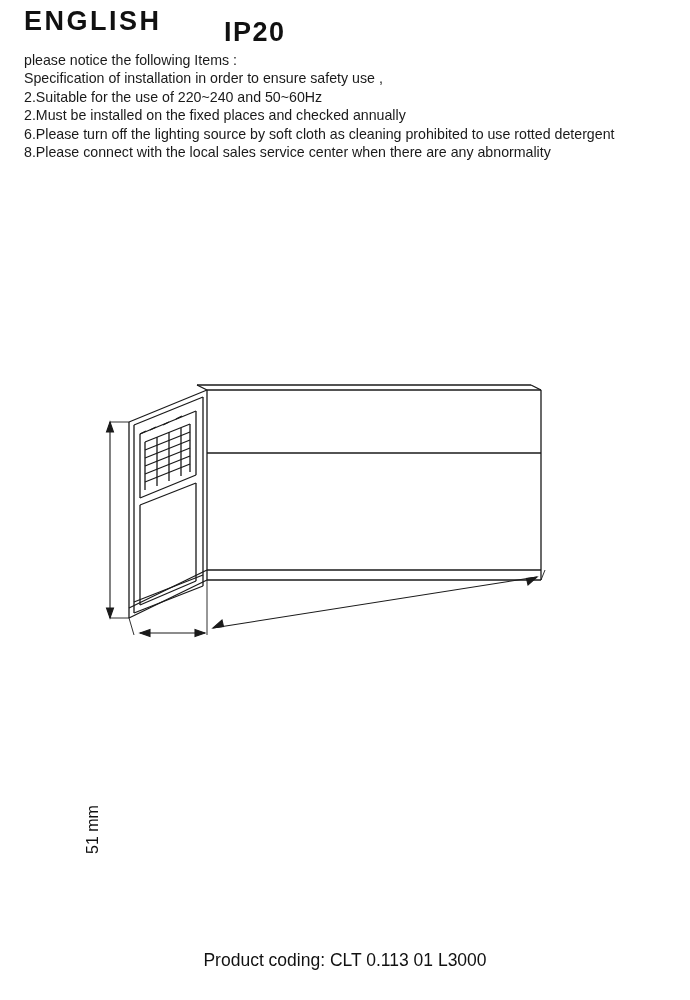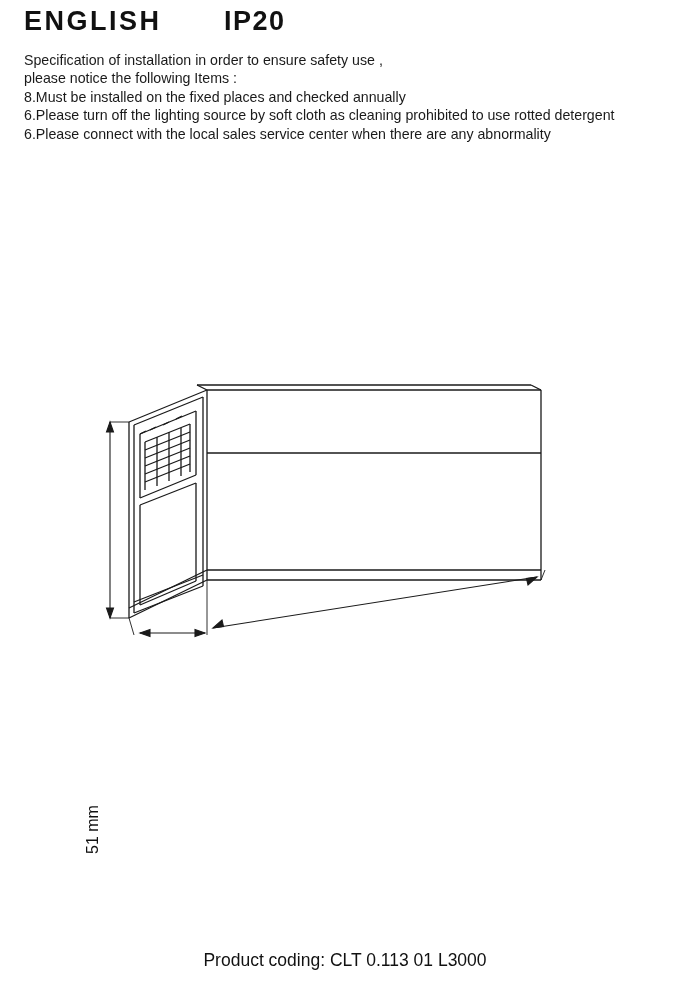--- a/index.html
+++ b/index.html
@@ -25,21 +25,21 @@
     height: 34px;
   }
   .header-title {
     font-size: 27px;
     letter-spacing: 2.5px;
     font-weight: 700;
     color: #111;
     display: inline-block;
   }
   #header-language { position: absolute; left: 0; top: 0; }
-  #header-ip { position: absolute; left: 200px; top: 0; letter-spacing: 1.5px; }
+  #header-ip { position: absolute; left: 200px; top: 11px; letter-spacing: 1.5px; }
 
   
   #spec-block {
     position: absolute;
     top: 52px;
     left: 24px;
     width: 650px;
   }
   #spec-block p {
     margin: 0 0 1px 0;
@@ -89,25 +89,26 @@
 </style>
 </head>
 <body>
 
 <div id="header-row">
   <div id="header-language" class="header-title">ENGLISH</div>
   <div id="header-ip" class="header-title">IP20</div>
 </div>
 
 <div id="spec-block">
+  <p>please notice the following Items :</p>
   <p>Specification of installation in order to ensure safety use ,</p>
-  <p>please notice the following Items :</p>
-  <p>8.Must be installed on the fixed places and checked annually</p>
+  <p>2.Suitable for the use of 220~240 and 50~60Hz</p>
+  <p>2.Must be installed on the fixed places and checked annually</p>
   <p>6.Please turn off the lighting source by soft cloth as cleaning prohibited to use rotted detergent</p>
-  <p>6.Please connect with the local sales service center when there are any abnormality</p>
+  <p>8.Please connect with the local sales service center when there are any abnormality</p>
 </div>
 
 <div id="drawing">
   <svg width="690" height="330" viewBox="0 0 690 330" xmlns="http://www.w3.org/2000/svg">
     <g fill="none" stroke="#1a1a1a" stroke-width="1.3" stroke-linejoin="miter" stroke-linecap="butt">
 
       <path d="M 129 42 L 129 238"></path>
       <path d="M 207 10 L 207 200"></path>
 
       <path d="M 129 42 L 207 10"></path>

